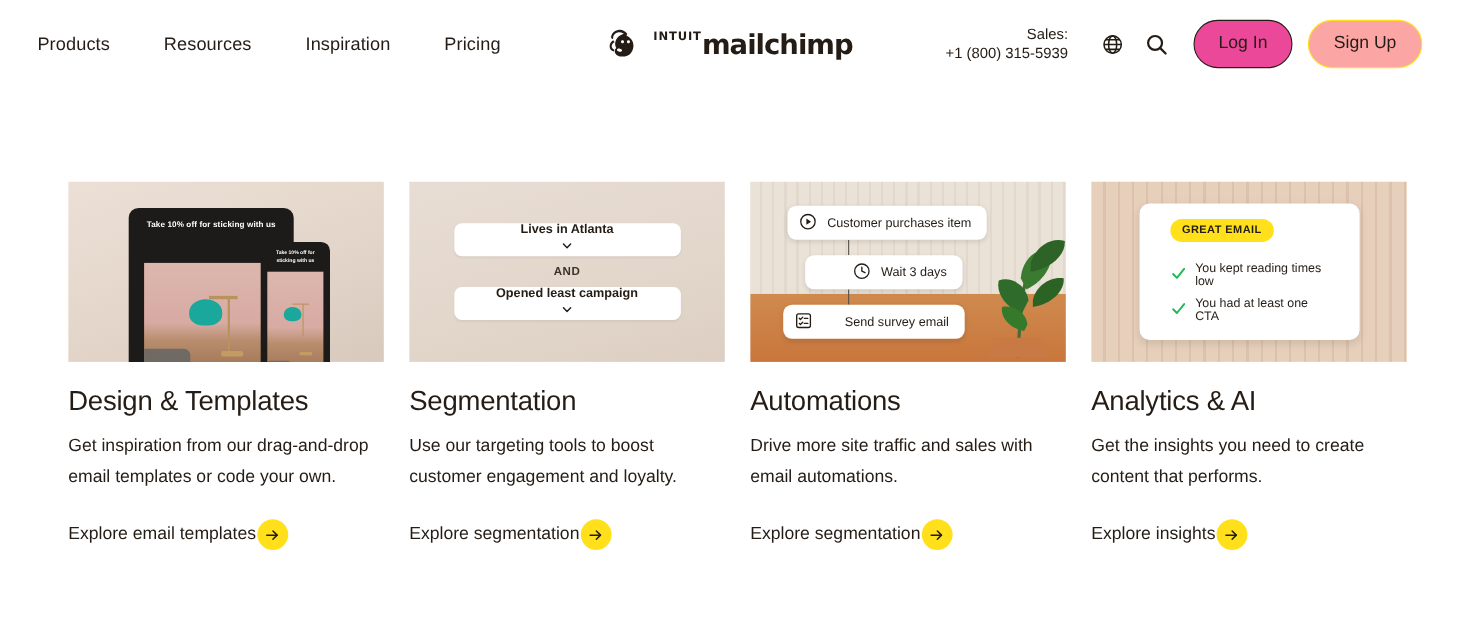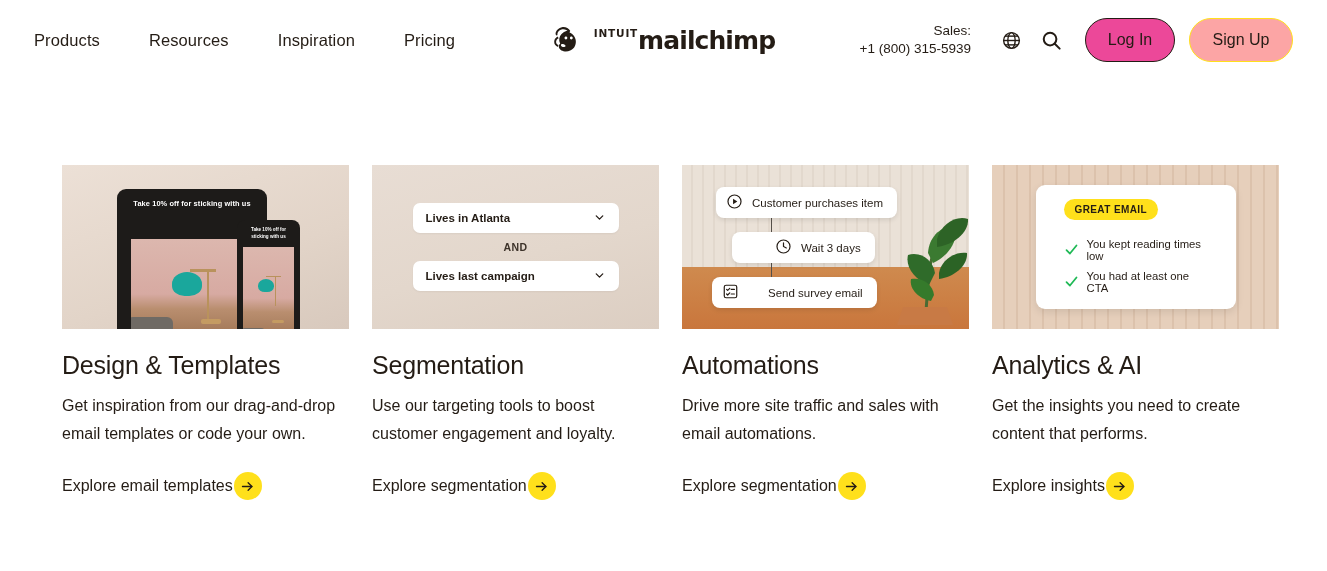--- a/index.html
+++ b/index.html
@@ -202,20 +202,21 @@
     display:flex; flex-direction:column; align-items:center; justify-content:center;
     gap:8px;
   }
   .seg-pill {
     width:206px; height:30px;
     background:#fff; border-radius:7px;
     display:flex; align-items:center; justify-content:space-between;
     padding:0 13px;
     font-size:11.5px; font-weight:bold; color:#241c15;
     box-shadow:0 1px 2px rgba(0,0,0,0.05);
+    flex-direction:column;
   }
   .seg-and { font-size:10.5px; font-weight:bold; color:#3d332a; letter-spacing:0.5px; }
 
   
   .scene3 { width:100%; height:100%; position:relative; overflow:hidden;
     background: linear-gradient(180deg,#efe7de 0%, #e9e0d6 62%, #e9e0d6 62%, #cf8a4e 62.5%, #c9763c 100%);
   }
   .slats3 { position:absolute; inset:0 0 38% 0;
     background: repeating-linear-gradient(90deg, #eae1d7 0 9px, #e2d8cd 9px 11px); }
   .plant { position:absolute; right:-6px; top:10px; width:100px; height:150px; }
@@ -349,21 +350,21 @@
         <div class="seg-pill">
           <span>Lives in Atlanta</span>
           <span>
             <svg viewBox="0 0 24 24" width="13" height="13" fill="none" stroke="#241c15" stroke-width="2.4" stroke-linecap="round" stroke-linejoin="round">
               <polyline points="6,9 12,15 18,9"></polyline>
             </svg>
           </span>
         </div>
         <div class="seg-and">AND</div>
         <div class="seg-pill">
-          <span>Lives last campaign</span>
+          <span>Opened least campaign</span>
           <span>
             <svg viewBox="0 0 24 24" width="13" height="13" fill="none" stroke="#241c15" stroke-width="2.4" stroke-linecap="round" stroke-linejoin="round">
               <polyline points="6,9 12,15 18,9"></polyline>
             </svg>
           </span>
         </div>
       </div>
     </div>
     <h2 class="card-title">Segmentation</h2>
     <p class="card-desc">Use our targeting tools to boost customer engagement and loyalty.</p>

